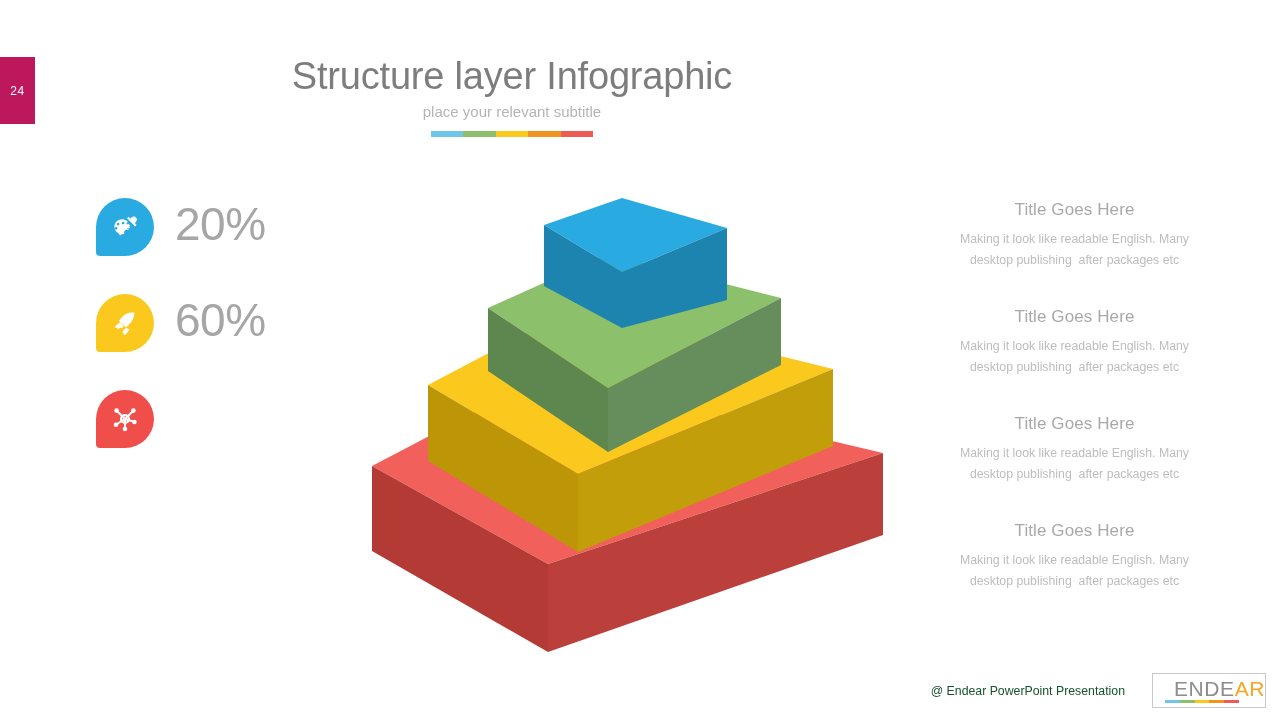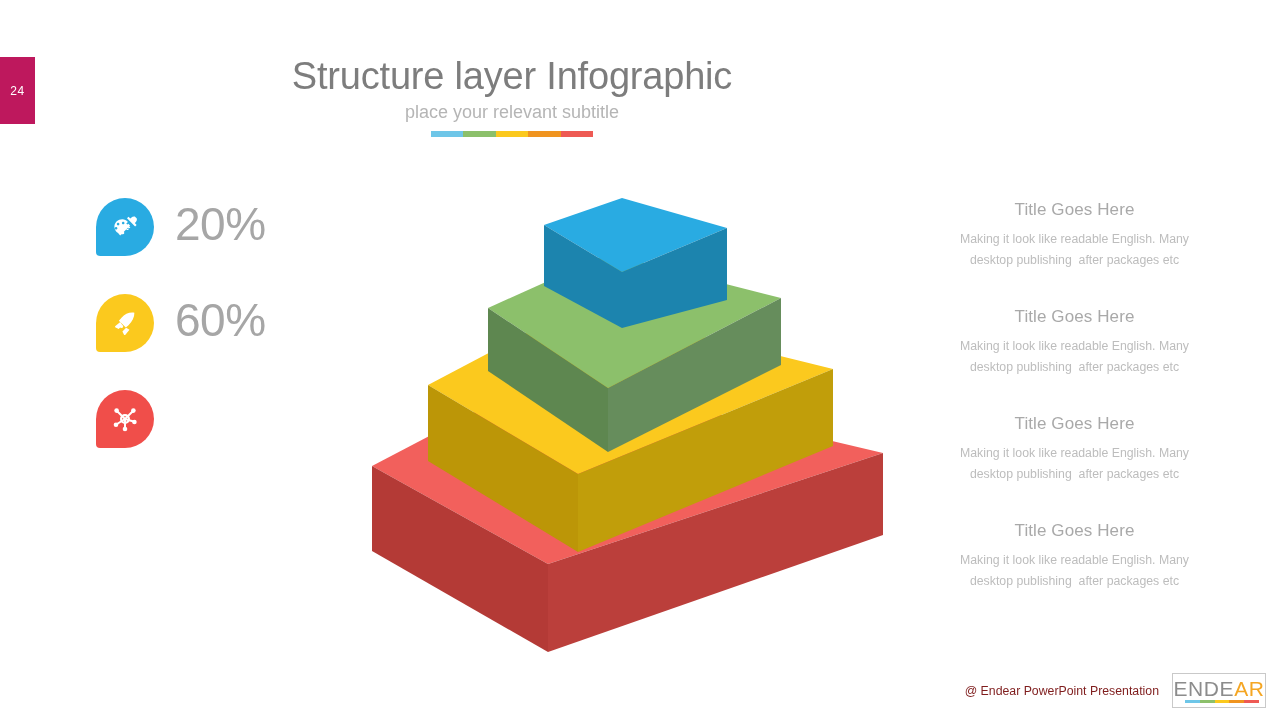--- a/index.html
+++ b/index.html
@@ -42,21 +42,21 @@
     text-align: center;
   }
   #slide-title {
     font-size: 38px;
     font-weight: 400;
     color: #7D7D7D;
     letter-spacing: -0.2px;
     line-height: 48px;
   }
   #slide-subtitle {
-    font-size: 18px;
+    font-size: 15px;
     font-weight: 400;
     color: #B5B5B5;
     margin-top: 2px;
     line-height: 20px;
   }
   #divider-bar {
     margin: 9px auto 0;
     width: 163px;
     height: 6px;
     display: flex;
@@ -133,32 +133,32 @@
   
   #footer {
     position: absolute;
     right: 14px;
     bottom: 12px;
     display: flex;
     align-items: center;
   }
   #footer-credit {
     font-size: 12.3px;
-    color: #7f1d1d;
-    margin-right: 13px;
+    color: #14532d;
+    margin-right: 27px;
     line-height: 18px;
   }
   #brand-logo {
-    width: 94px;
+    width: 114px;
     height: 35px;
     border: 1px solid #C9C9C9;
     position: relative;
     display: flex;
     align-items: center;
-    justify-content: center;
+    justify-content: flex-end;
   }
   #brand-wordmark {
     font-size: 21px;
     letter-spacing: 0.6px;
     line-height: 24px;
     margin-bottom: 3px;
   }
   #brand-wordmark .p1 { color: #8C8C8C; }
   #brand-wordmark .p2 { color: #F5A623; }
   #brand-underline {

